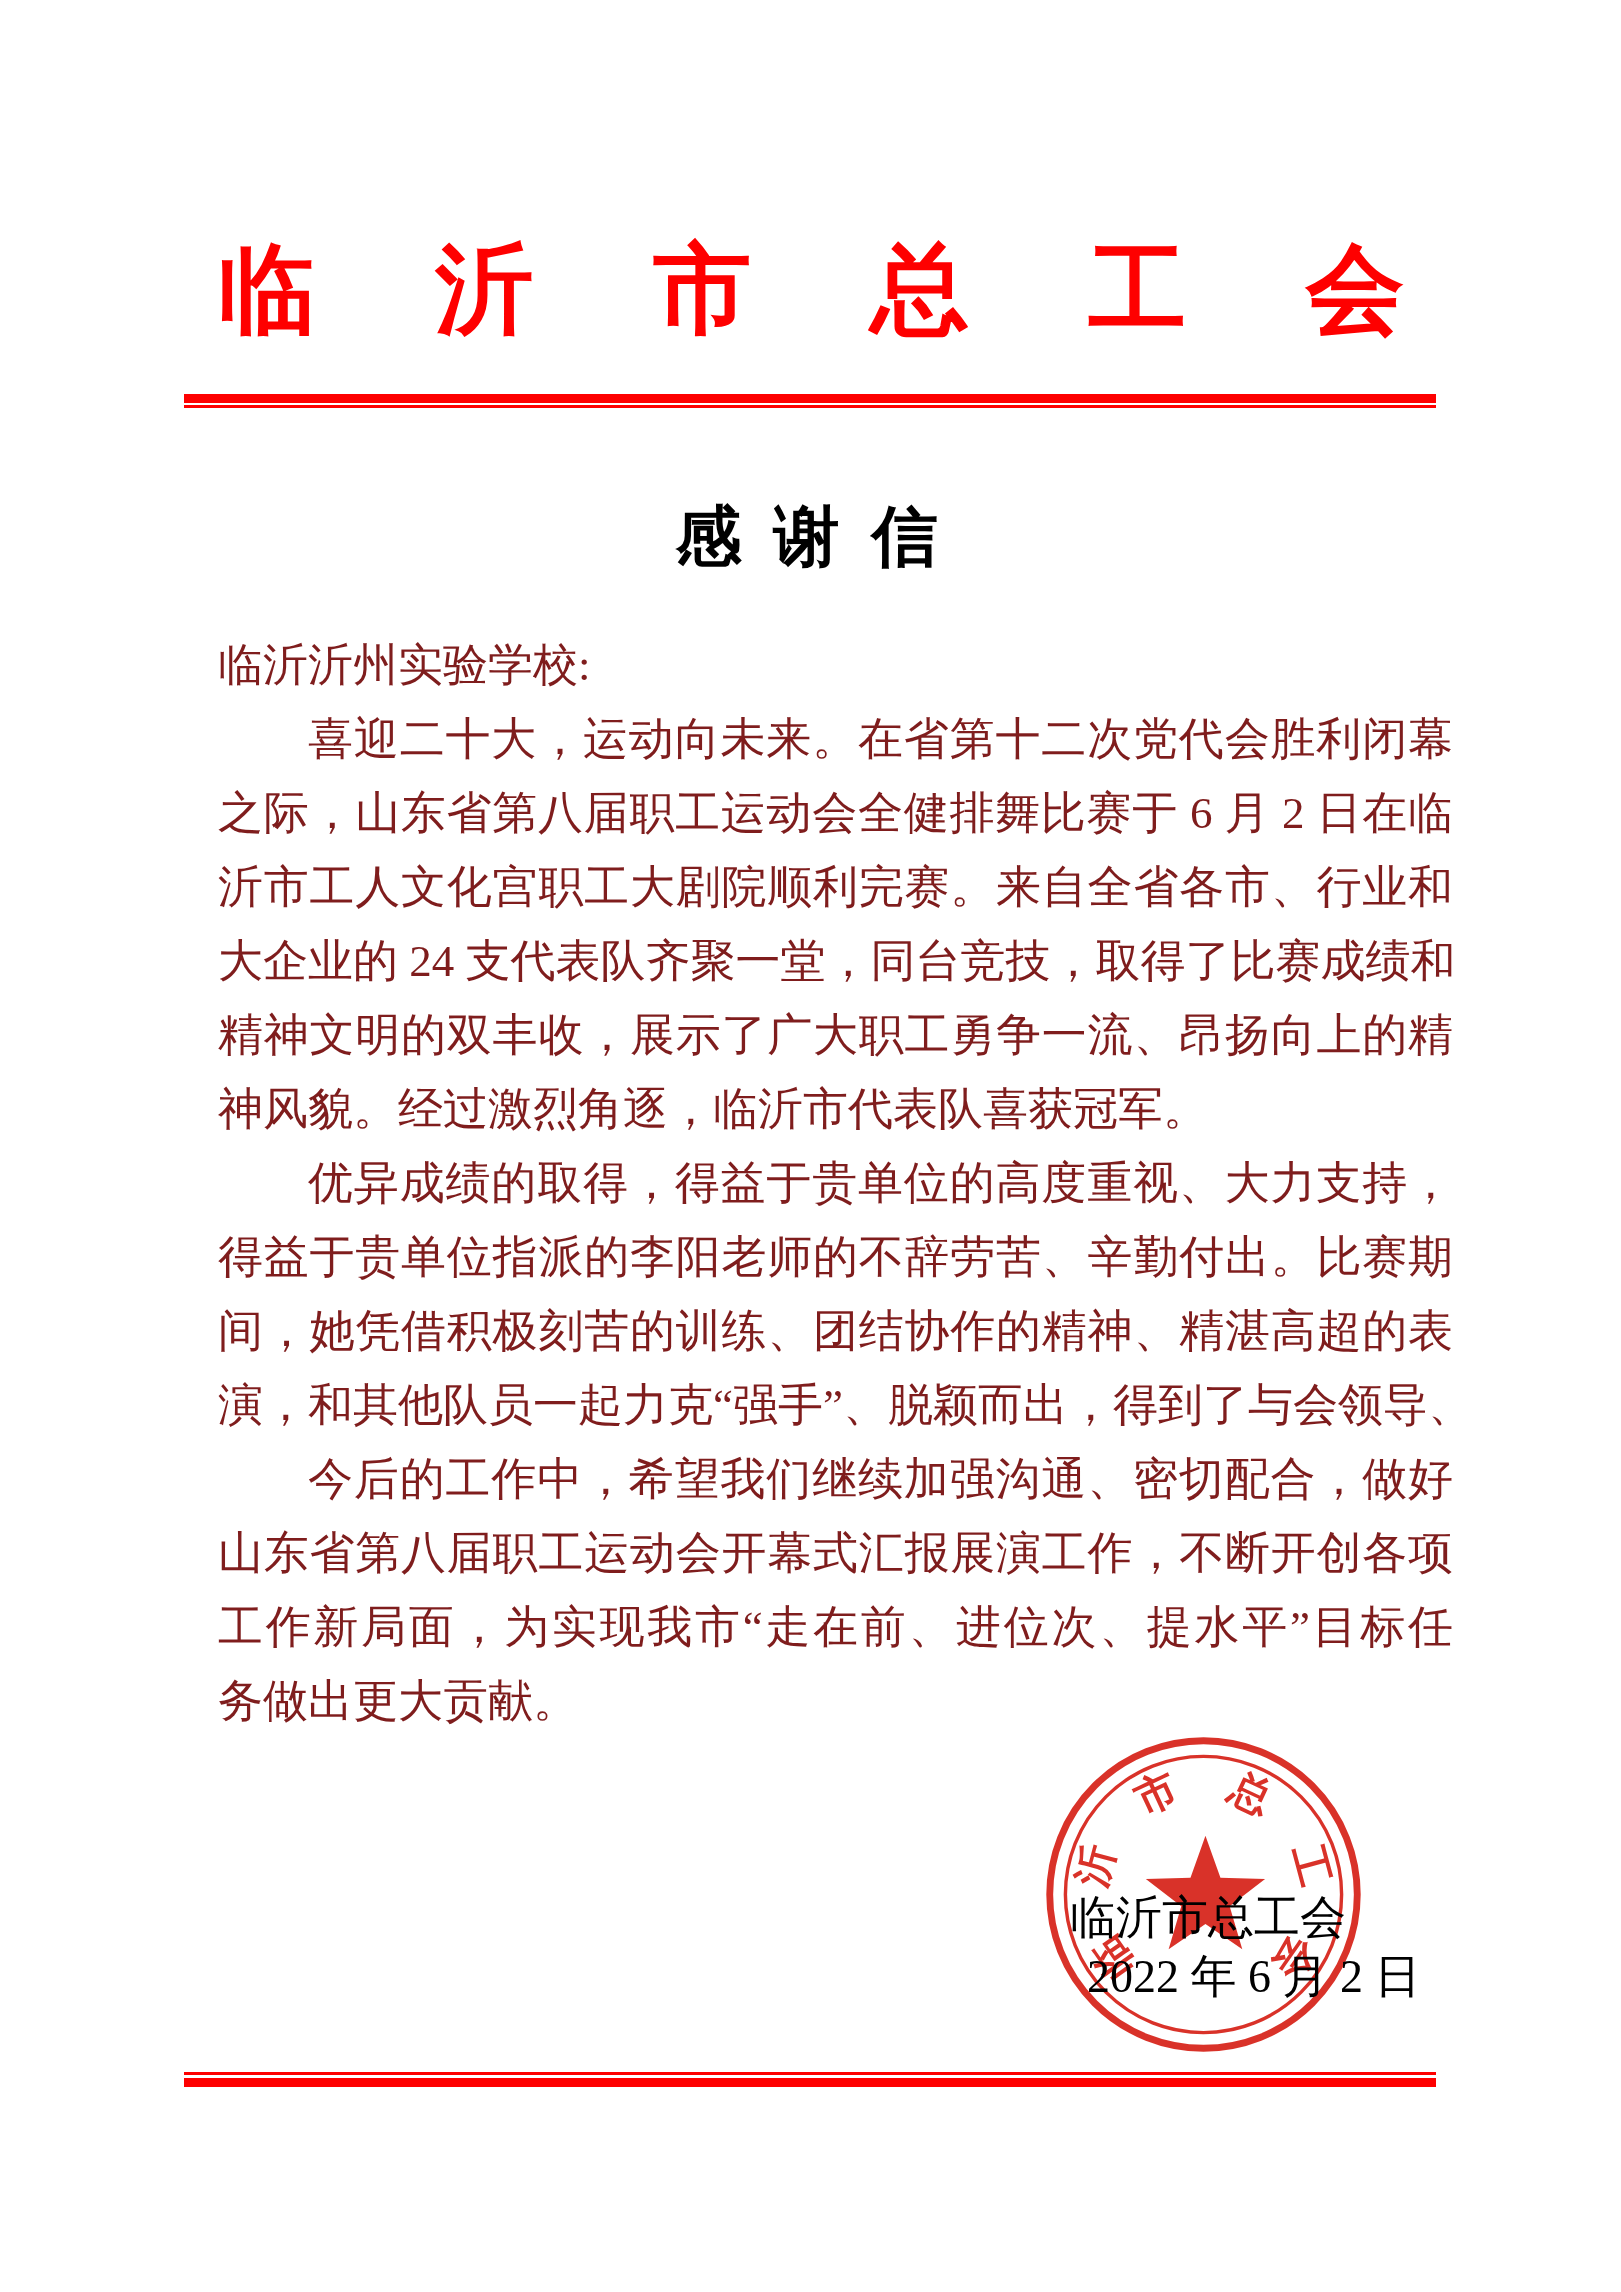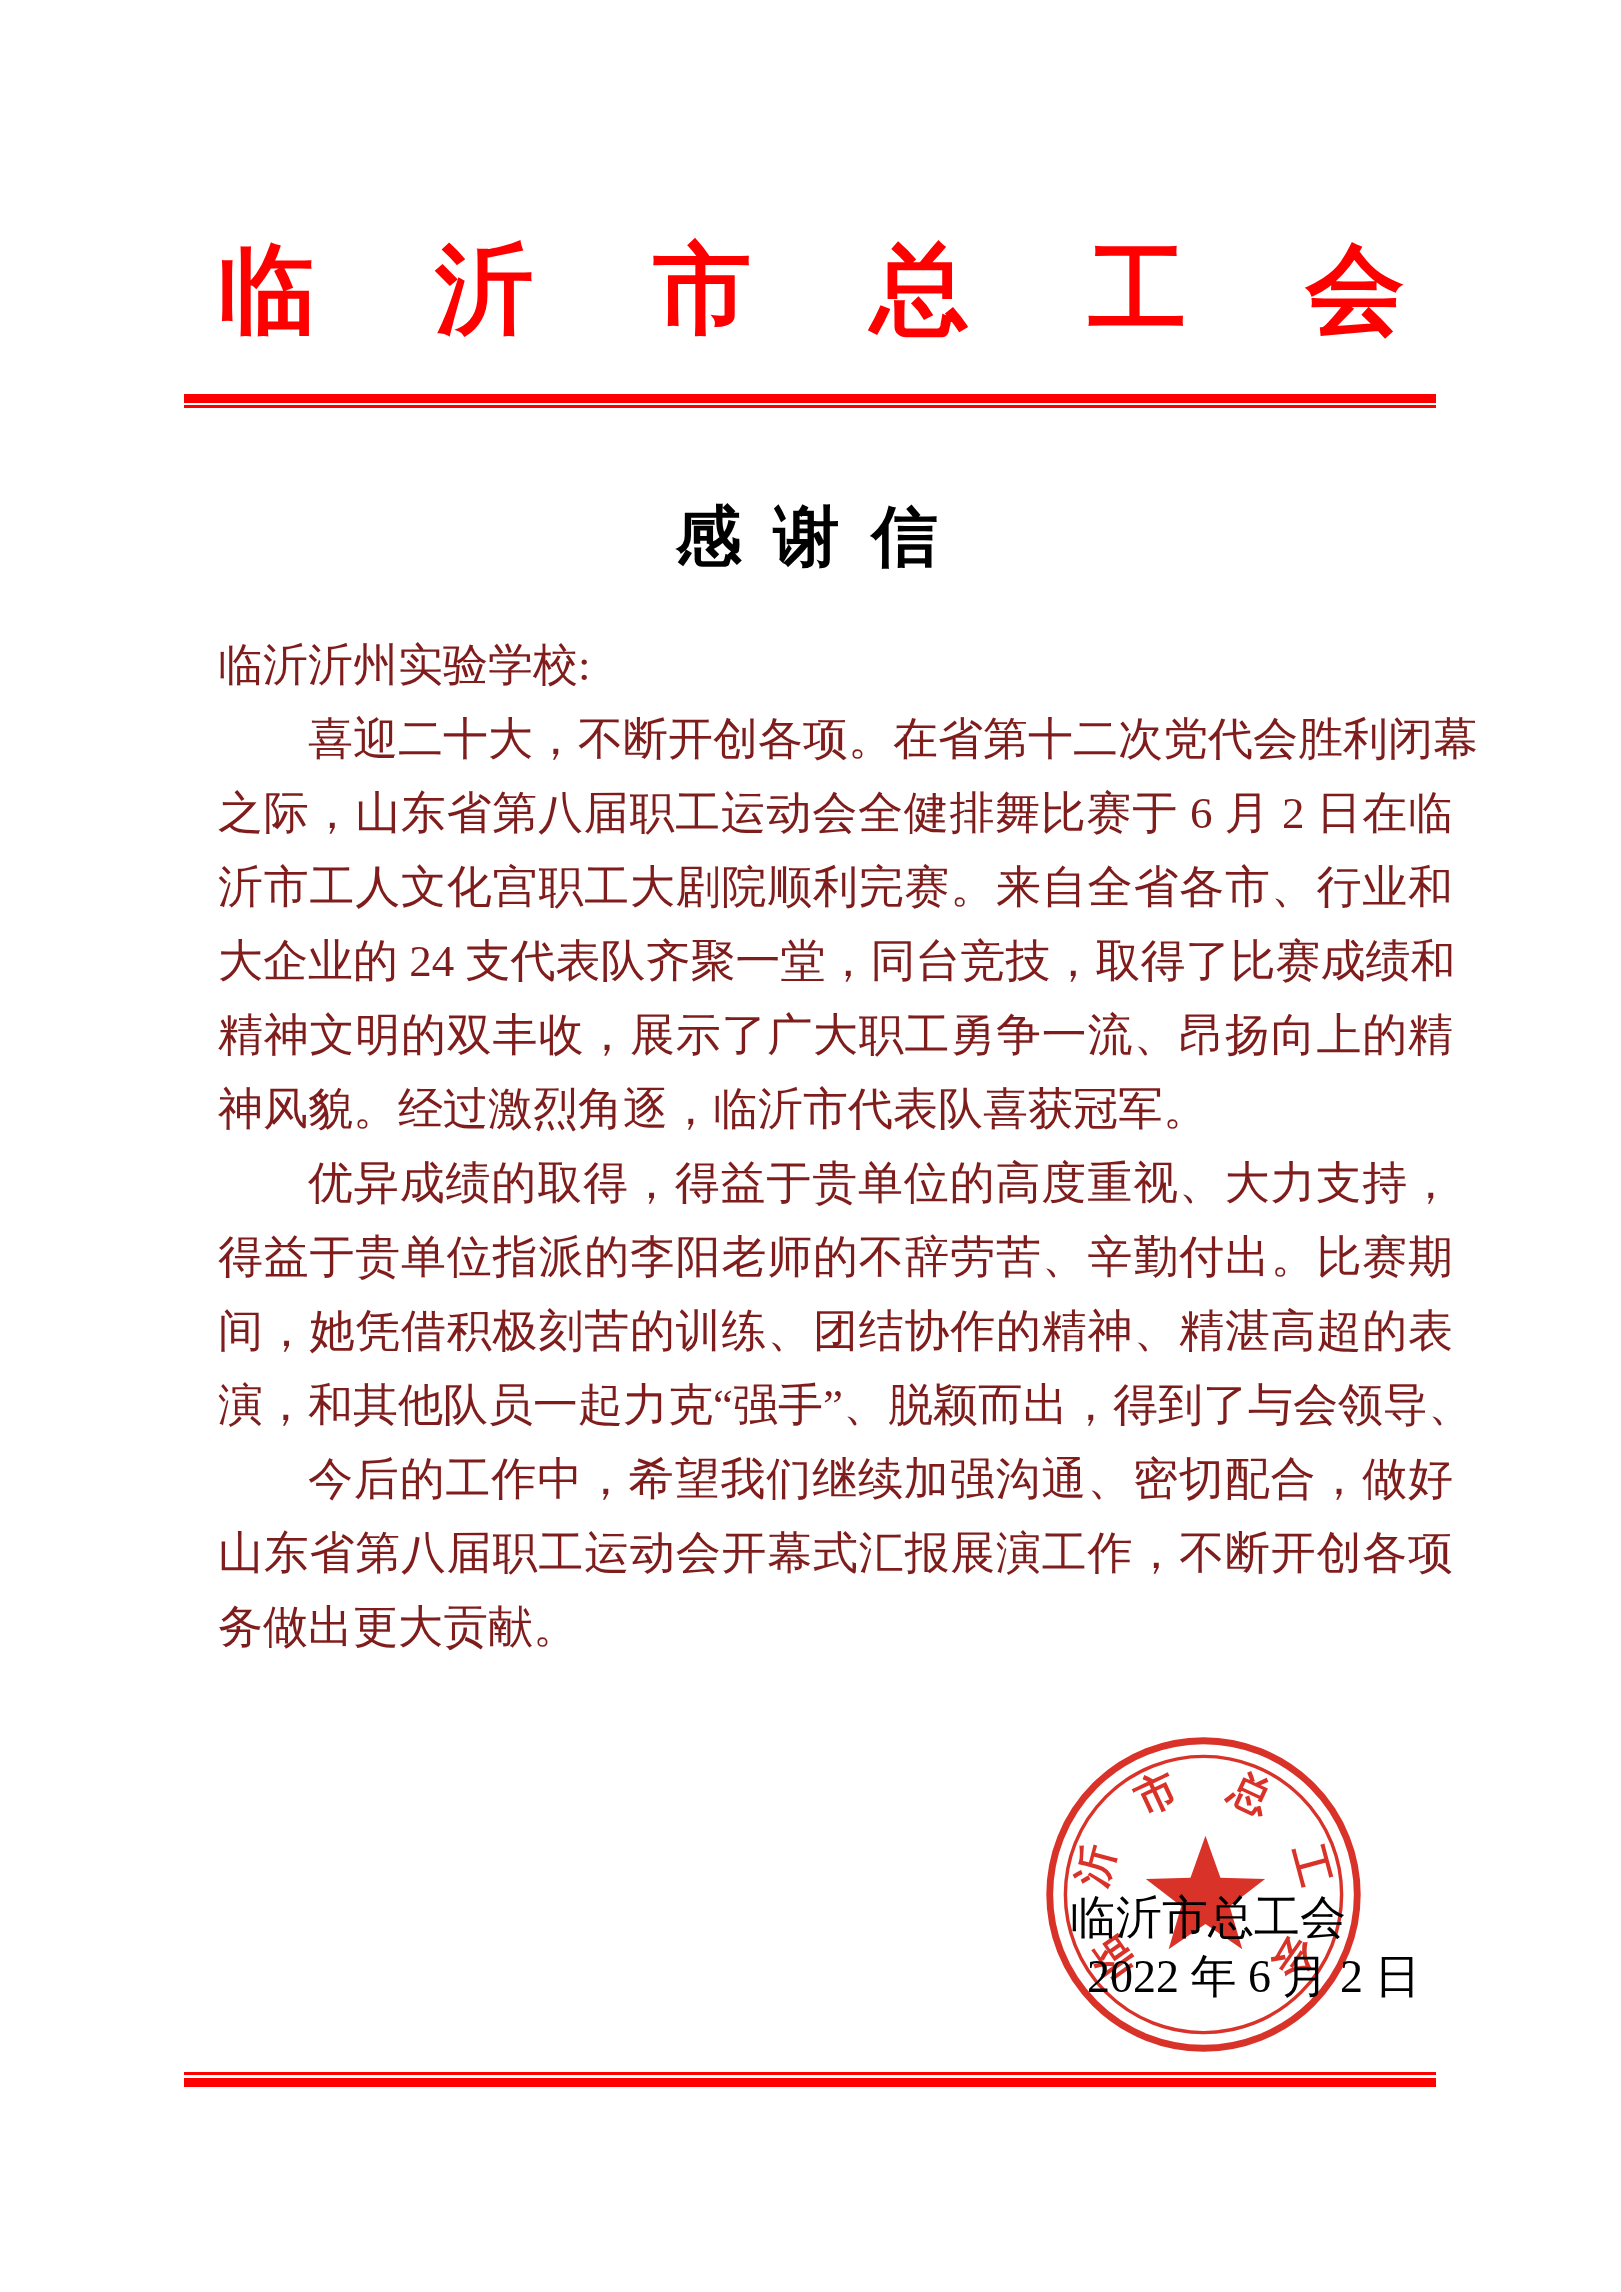--- a/index.html
+++ b/index.html
@@ -67,32 +67,33 @@
     <span>会</span>
   </div>
 
   <div class="rule rule-thick-top"></div>
   <div class="rule rule-thin-bottom"></div>
 
   <div class="doc-title">感 谢 信</div>
 
   <div class="body-block">
     <div class="line">临沂沂州实验学校:</div>
-    <div class="line indent justify">喜迎二十大，不断开创各项。在省第十二次党代会胜利闭幕</div>
+    <div class="line indent justify">喜迎二十大，运动向未来。在省第十二次党代会胜利闭幕</div>
     <div class="line justify">之际，山东省第八届职工运动会全健排舞比赛于 6 月 2 日在临</div>
     <div class="line justify">沂市工人文化宫职工大剧院顺利完赛。来自全省各市、行业和</div>
     <div class="line justify">大企业的 24 支代表队齐聚一堂，同台竞技，取得了比赛成绩和</div>
     <div class="line justify">精神文明的双丰收，展示了广大职工勇争一流、昂扬向上的精</div>
     <div class="line">神风貌。经过激烈角逐，临沂市代表队喜获冠军。</div>
     <div class="line indent justify">优异成绩的取得，得益于贵单位的高度重视、大力支持，</div>
     <div class="line justify">得益于贵单位指派的李阳老师的不辞劳苦、辛勤付出。比赛期</div>
     <div class="line justify">间，她凭借积极刻苦的训练、团结协作的精神、精湛高超的表</div>
     <div class="line justify">演，和其他队员一起力克“强手”、脱颖而出，得到了与会领导、</div>
     <div class="line indent justify">今后的工作中，希望我们继续加强沟通、密切配合，做好</div>
     <div class="line justify">山东省第八届职工运动会开幕式汇报展演工作，不断开创各项</div>
+    <div class="line justify">工作新局面，为实现我市“走在前、进位次、提水平”目标任</div>
     <div class="line">务做出更大贡献。</div>
   </div>
 
   <div class="sig-name">临沂市总工会</div>
   <div class="sig-date">2022 年 6 月 2 日</div>
 
   <svg class="seal" viewBox="0 0 340 340" xmlns="http://www.w3.org/2000/svg">
     <circle cx="170" cy="170" r="157" fill="none" stroke="#d8281e" stroke-width="7"></circle>
     <circle cx="170" cy="170" r="141" fill="none" stroke="#d8281e" stroke-width="3.5"></circle>
     <polygon points="172,110 187.3,153 232.9,154.2 196.7,182 209.6,225.8 172,200 134.4,225.8 147.3,182 111.1,154.2 156.7,153" fill="#d8281e"></polygon>

